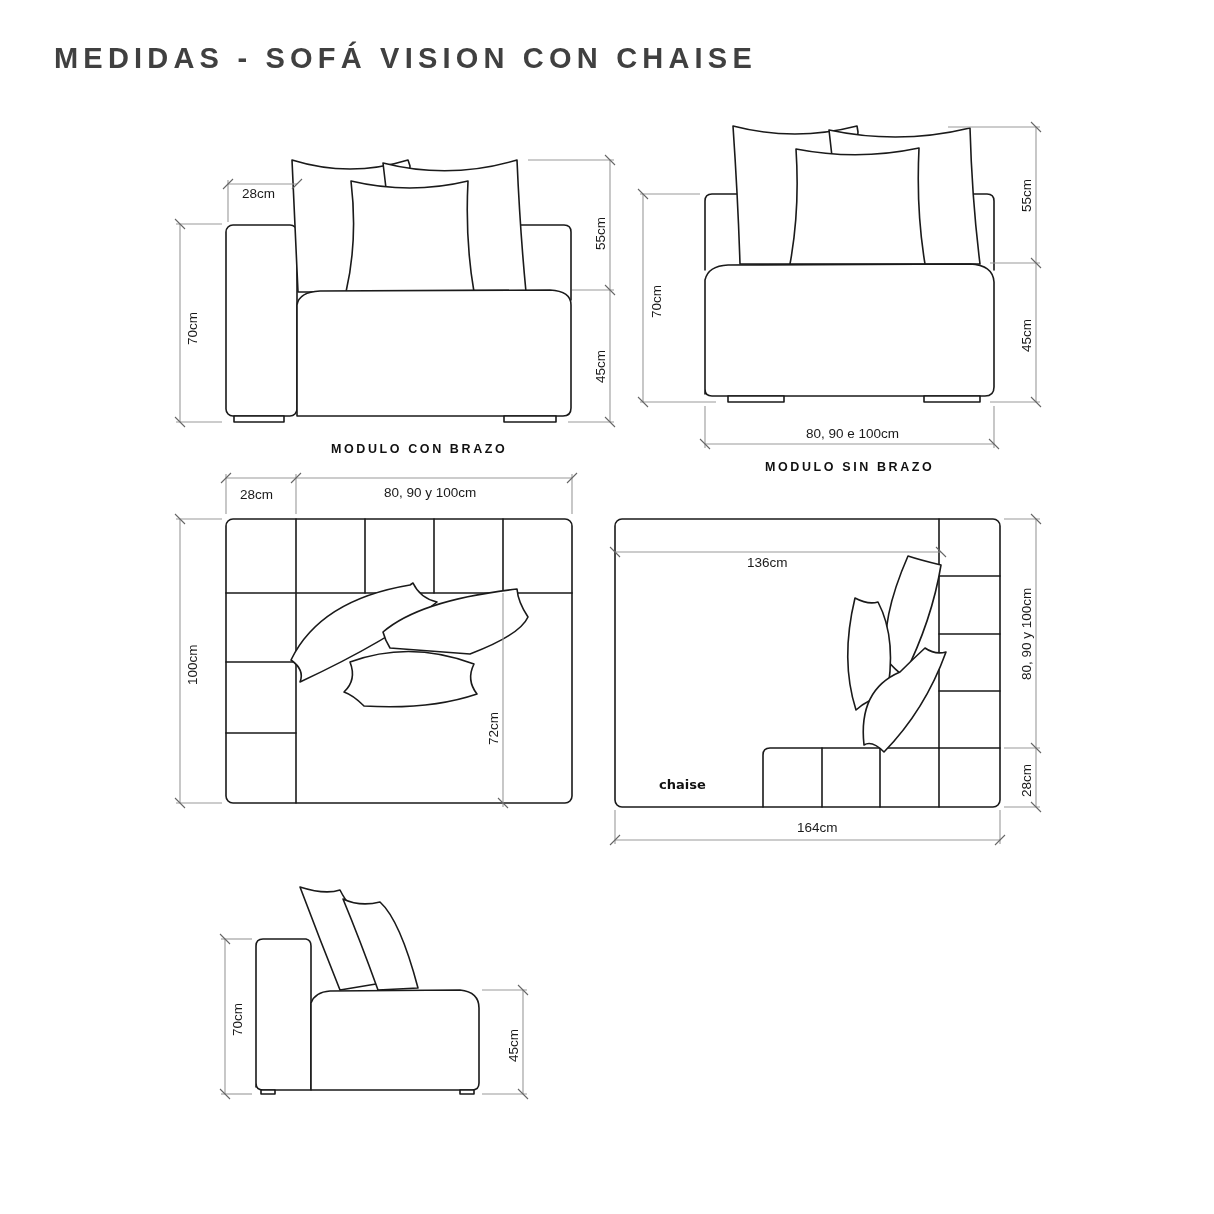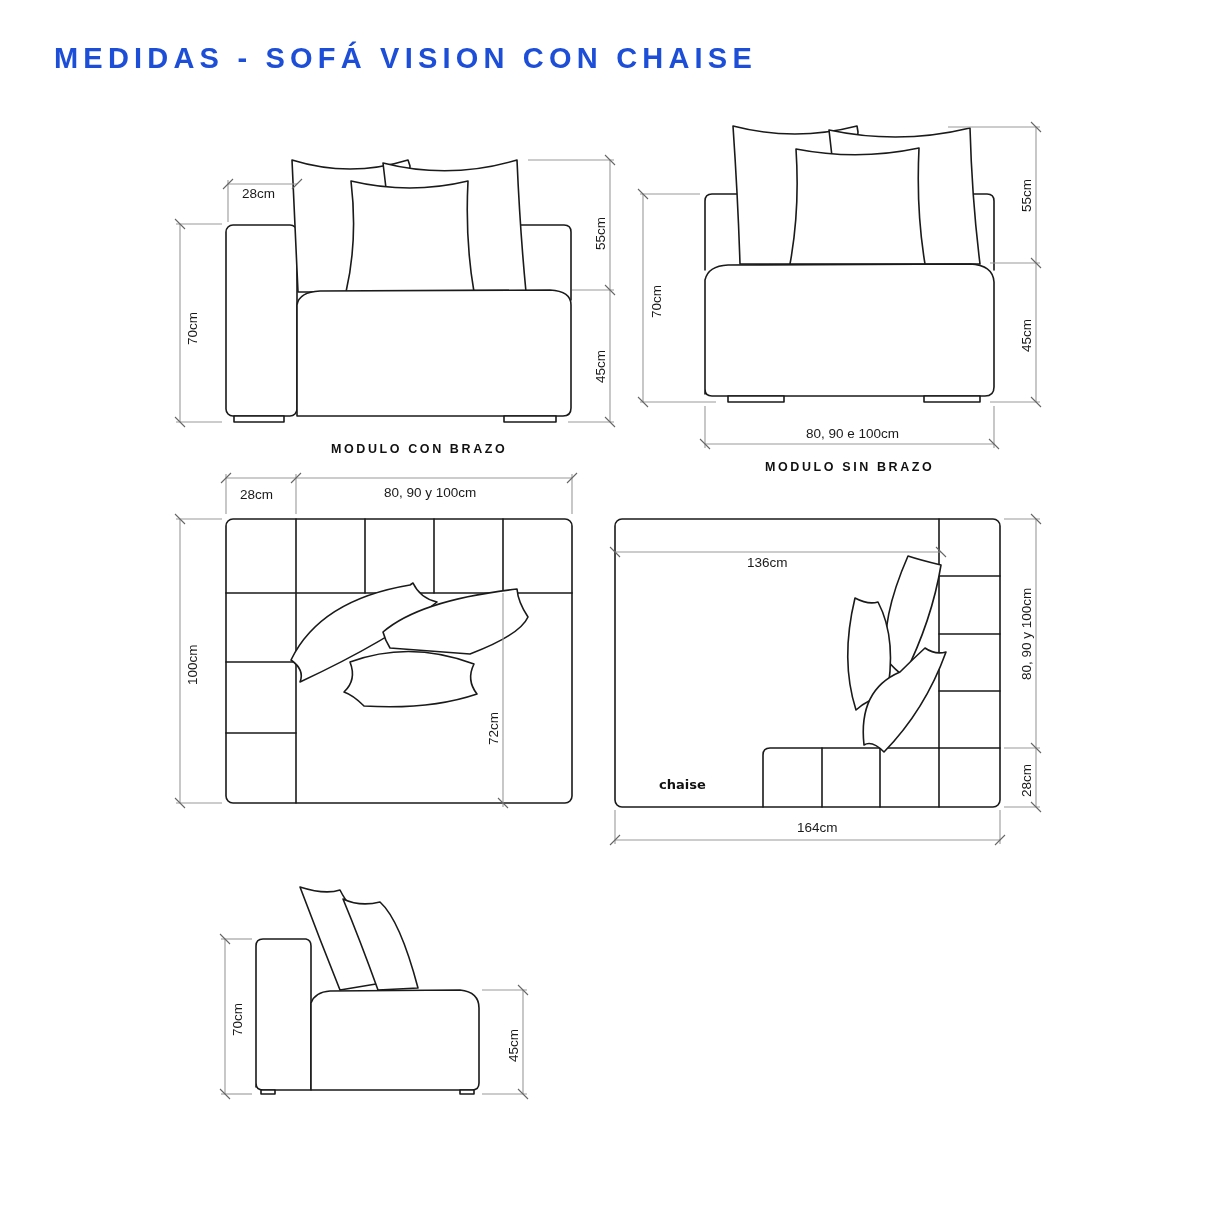--- a/index.html
+++ b/index.html
@@ -1,19 +1,19 @@
 <!DOCTYPE html>
 <html><head>
 <meta charset="utf-8">
 <style>
   html, body { margin: 0; padding: 0; background: #ffffff; }
   body { width: 1214px; height: 1214px; position: relative; overflow: hidden;
          font-family: "Liberation Sans", sans-serif; color: #111; }
   .title { position: absolute; left: 54px; top: 42px; font-size: 29px; font-weight: 700;
-           letter-spacing: 5.2px; color: #1d4ed8; font-family: "Liberation Sans", sans-serif; }
+           letter-spacing: 5.2px; color: #404040; font-family: "Liberation Sans", sans-serif; }
   svg.stage { position: absolute; left: 0; top: 0; }
   .ln { fill: none; stroke: #1a1a1a; stroke-width: 1.6; stroke-linejoin: round; stroke-linecap: round; }
   .fill { fill: #ffffff; }
   .dim { fill: none; stroke: #9a9a9a; stroke-width: 1.1; }
   .tick { stroke: #666; stroke-width: 1.1; }
   .lbl { font-family: "Liberation Sans", sans-serif; font-size: 13.5px; fill: #1a1a1a; }
   .cap { font-family: "Liberation Sans", sans-serif; font-size: 12.5px; font-weight: 700; letter-spacing: 2.6px; fill: #111; }
   .chaise { font-family: "DejaVu Sans", sans-serif; font-size: 13px; font-weight: 700; fill: #111; }
 </style>
 </head>

